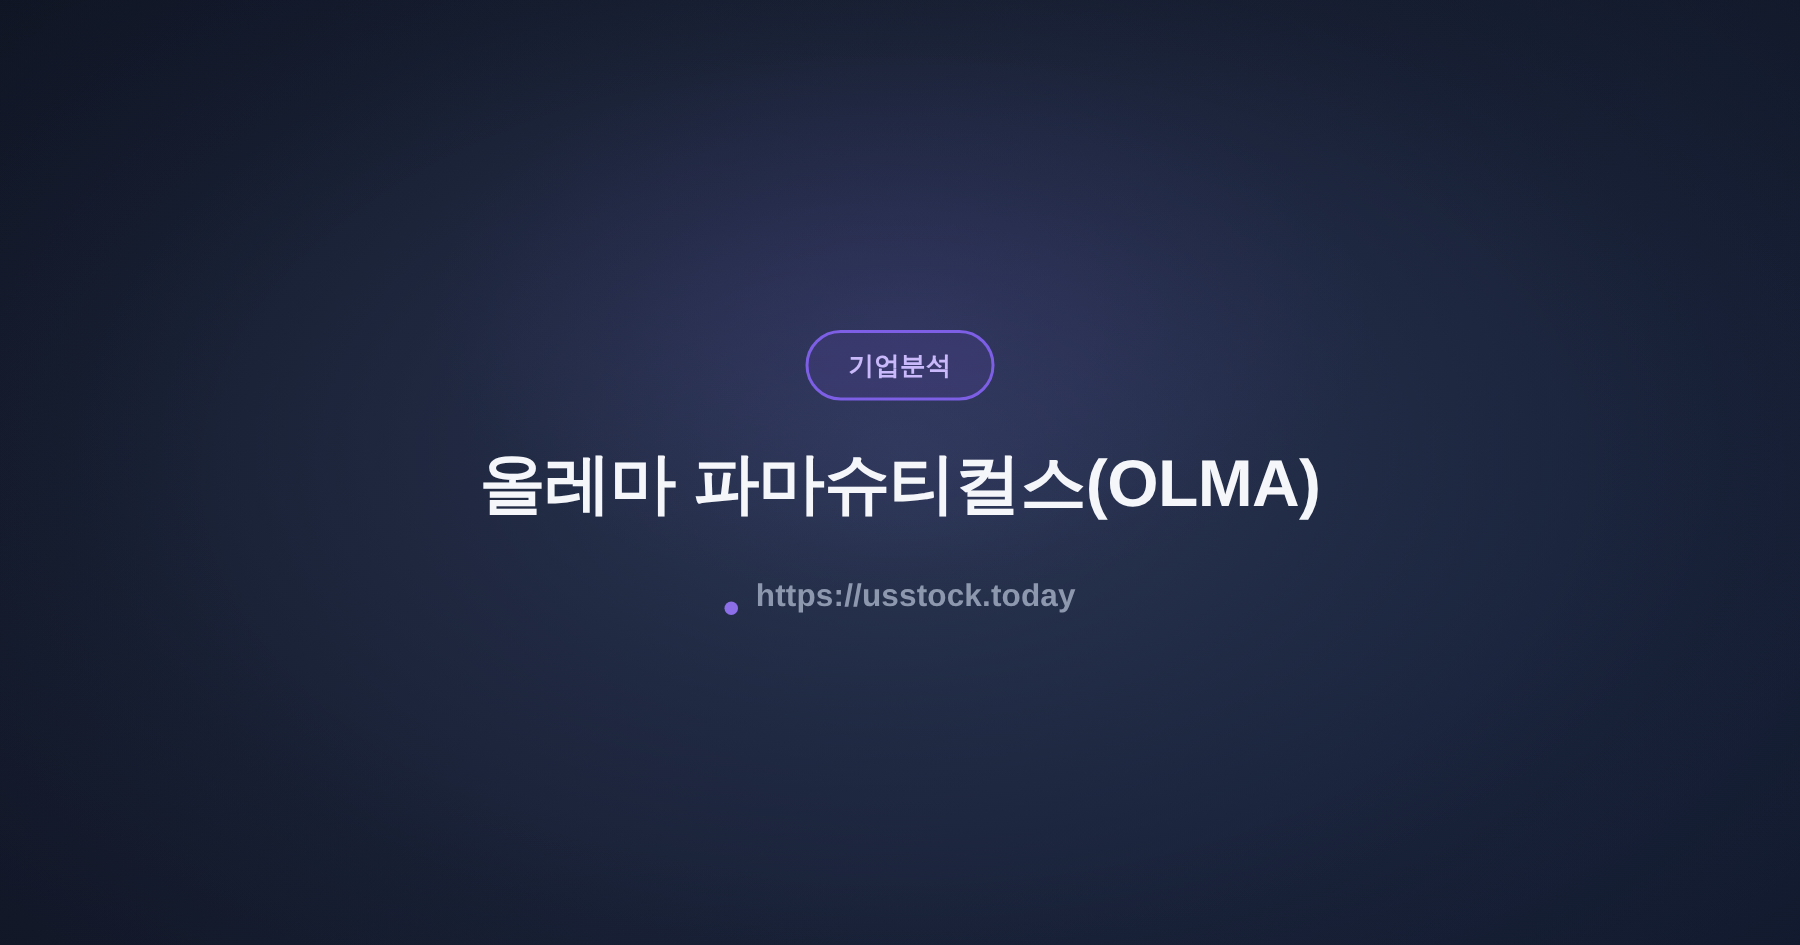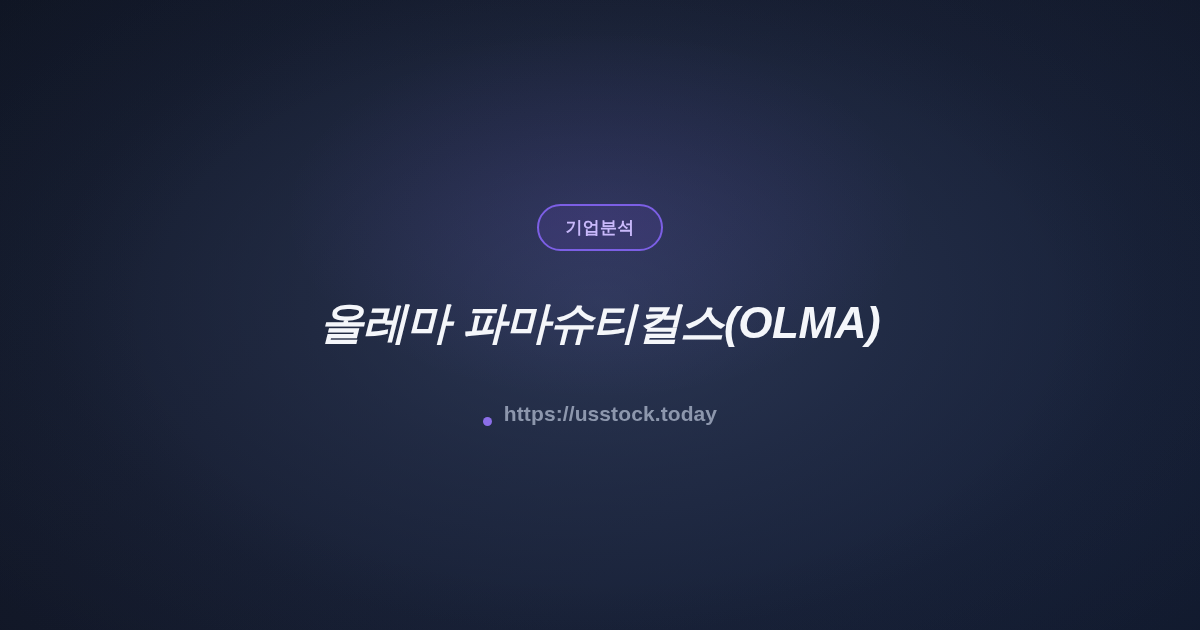--- a/index.html
+++ b/index.html
@@ -98,22 +98,21 @@
     margin-bottom: 27px;
   }
 
   .headline {
     color: #f4f6fa;
     font-size: 44px;
     font-weight: bold;
     line-height: 1.34;
     letter-spacing: -0.4px;
     max-width: 1000px;
-    margin: 16px;
-    font-style: italic;
+    margin: 0;
   }
 
   .headline .line {
     display: block;
   }
 
   .site-url-row {
     display: flex;
     align-items: flex-end;
     justify-content: center;

